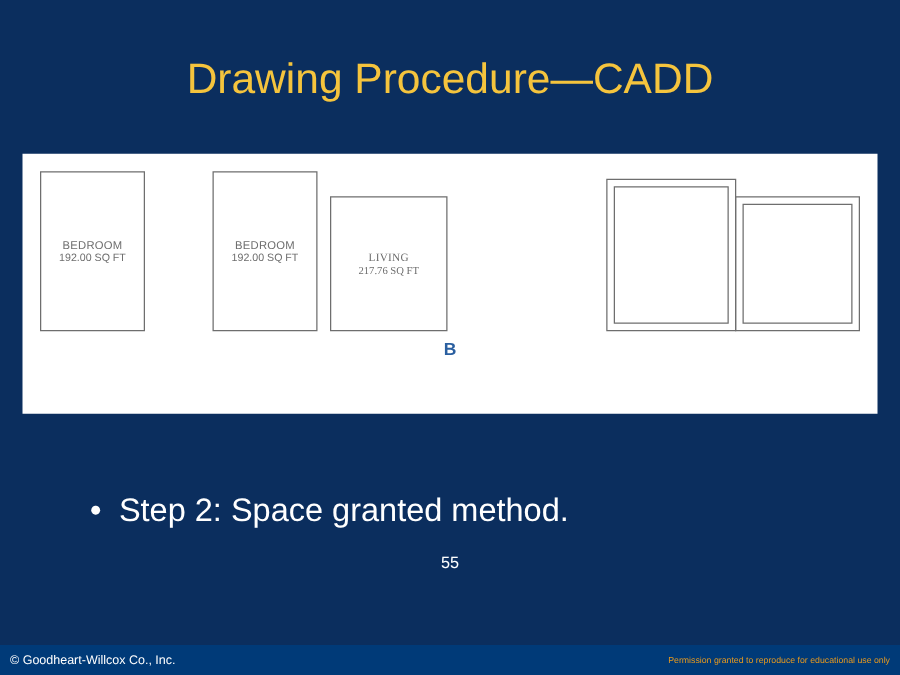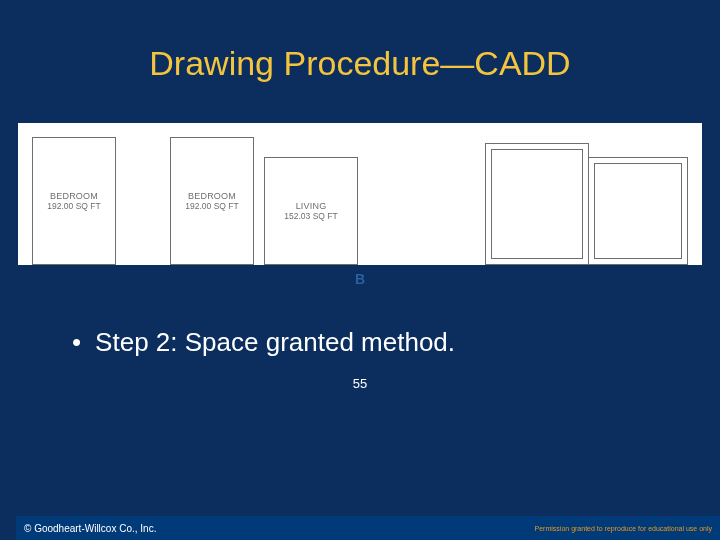--- a/index.html
+++ b/index.html
@@ -14,21 +14,21 @@
   .title {
     color: #f5c43d;
     font-size: 34px;
     text-align: center;
     padding-top: 44px;
     font-weight: normal;
   }
   .figure {
     background: #ffffff;
     margin: 40px 18px 0 18px;
-    height: 142px;
+    height: 208px;
     position: relative;
   }
   .rooms {
     display: flex;
     align-items: flex-end;
     padding: 12px 14px 0 14px;
     height: 142px;
     gap: 10px;
   }
   .room {
@@ -43,21 +43,21 @@
     color: #6e6e6e;
     text-align: center;
     letter-spacing: 0.2px;
   }
   .room-area {
     font-size: 8.5px;
     color: #6e6e6e;
   }
   .r0 { width: 84px; height: 128px; }
   .r1 { width: 84px; height: 128px; margin-left: 44px;}
-  .r2 { width: 94px; height: 108px; margin-left: 0;}
+  .r2 { width: 94px; height: 108px; margin-left: 0; font-family: Liberation Serif, serif;}
   .spacer { flex: 1; }
   .nested-group {
     display: flex;
     align-items: flex-end;
     gap: 0;
   }
   .outer-box {
     border: 1px solid #6e6e6e;
     position: relative;
   }
@@ -87,21 +87,21 @@
   }
   .slide-num {
     color: #ffffff;
     font-size: 13px;
     text-align: center;
     margin-top: 18px;
   }
   .footer {
     position: absolute;
     bottom: 0;
-    left: 16px;
+    left: 0;
     right: 0;
     height: 24px;
     background: #003a78;
     display: flex;
     justify-content: space-between;
     align-items: center;
     padding: 0 8px;
   }
   .copyright {
     color: #ffffff;
@@ -125,21 +125,21 @@
       <div class="room-area">192.00 SQ FT</div>
     </div>
 
     <div class="room r1">
       <div class="room-label">BEDROOM</div>
       <div class="room-area">192.00 SQ FT</div>
     </div>
 
     <div class="room r2">
       <div class="room-label">LIVING</div>
-      <div class="room-area">152.03 SQ FT</div>
+      <div class="room-area">217.76 SQ FT</div>
     </div>
 
     <div class="spacer"></div>
 
     <div class="nested-group">
       <div class="outer-box n0">
         <div class="inner-box"></div>
       </div>
       <div class="outer-box n1">
         <div class="inner-box"></div>

